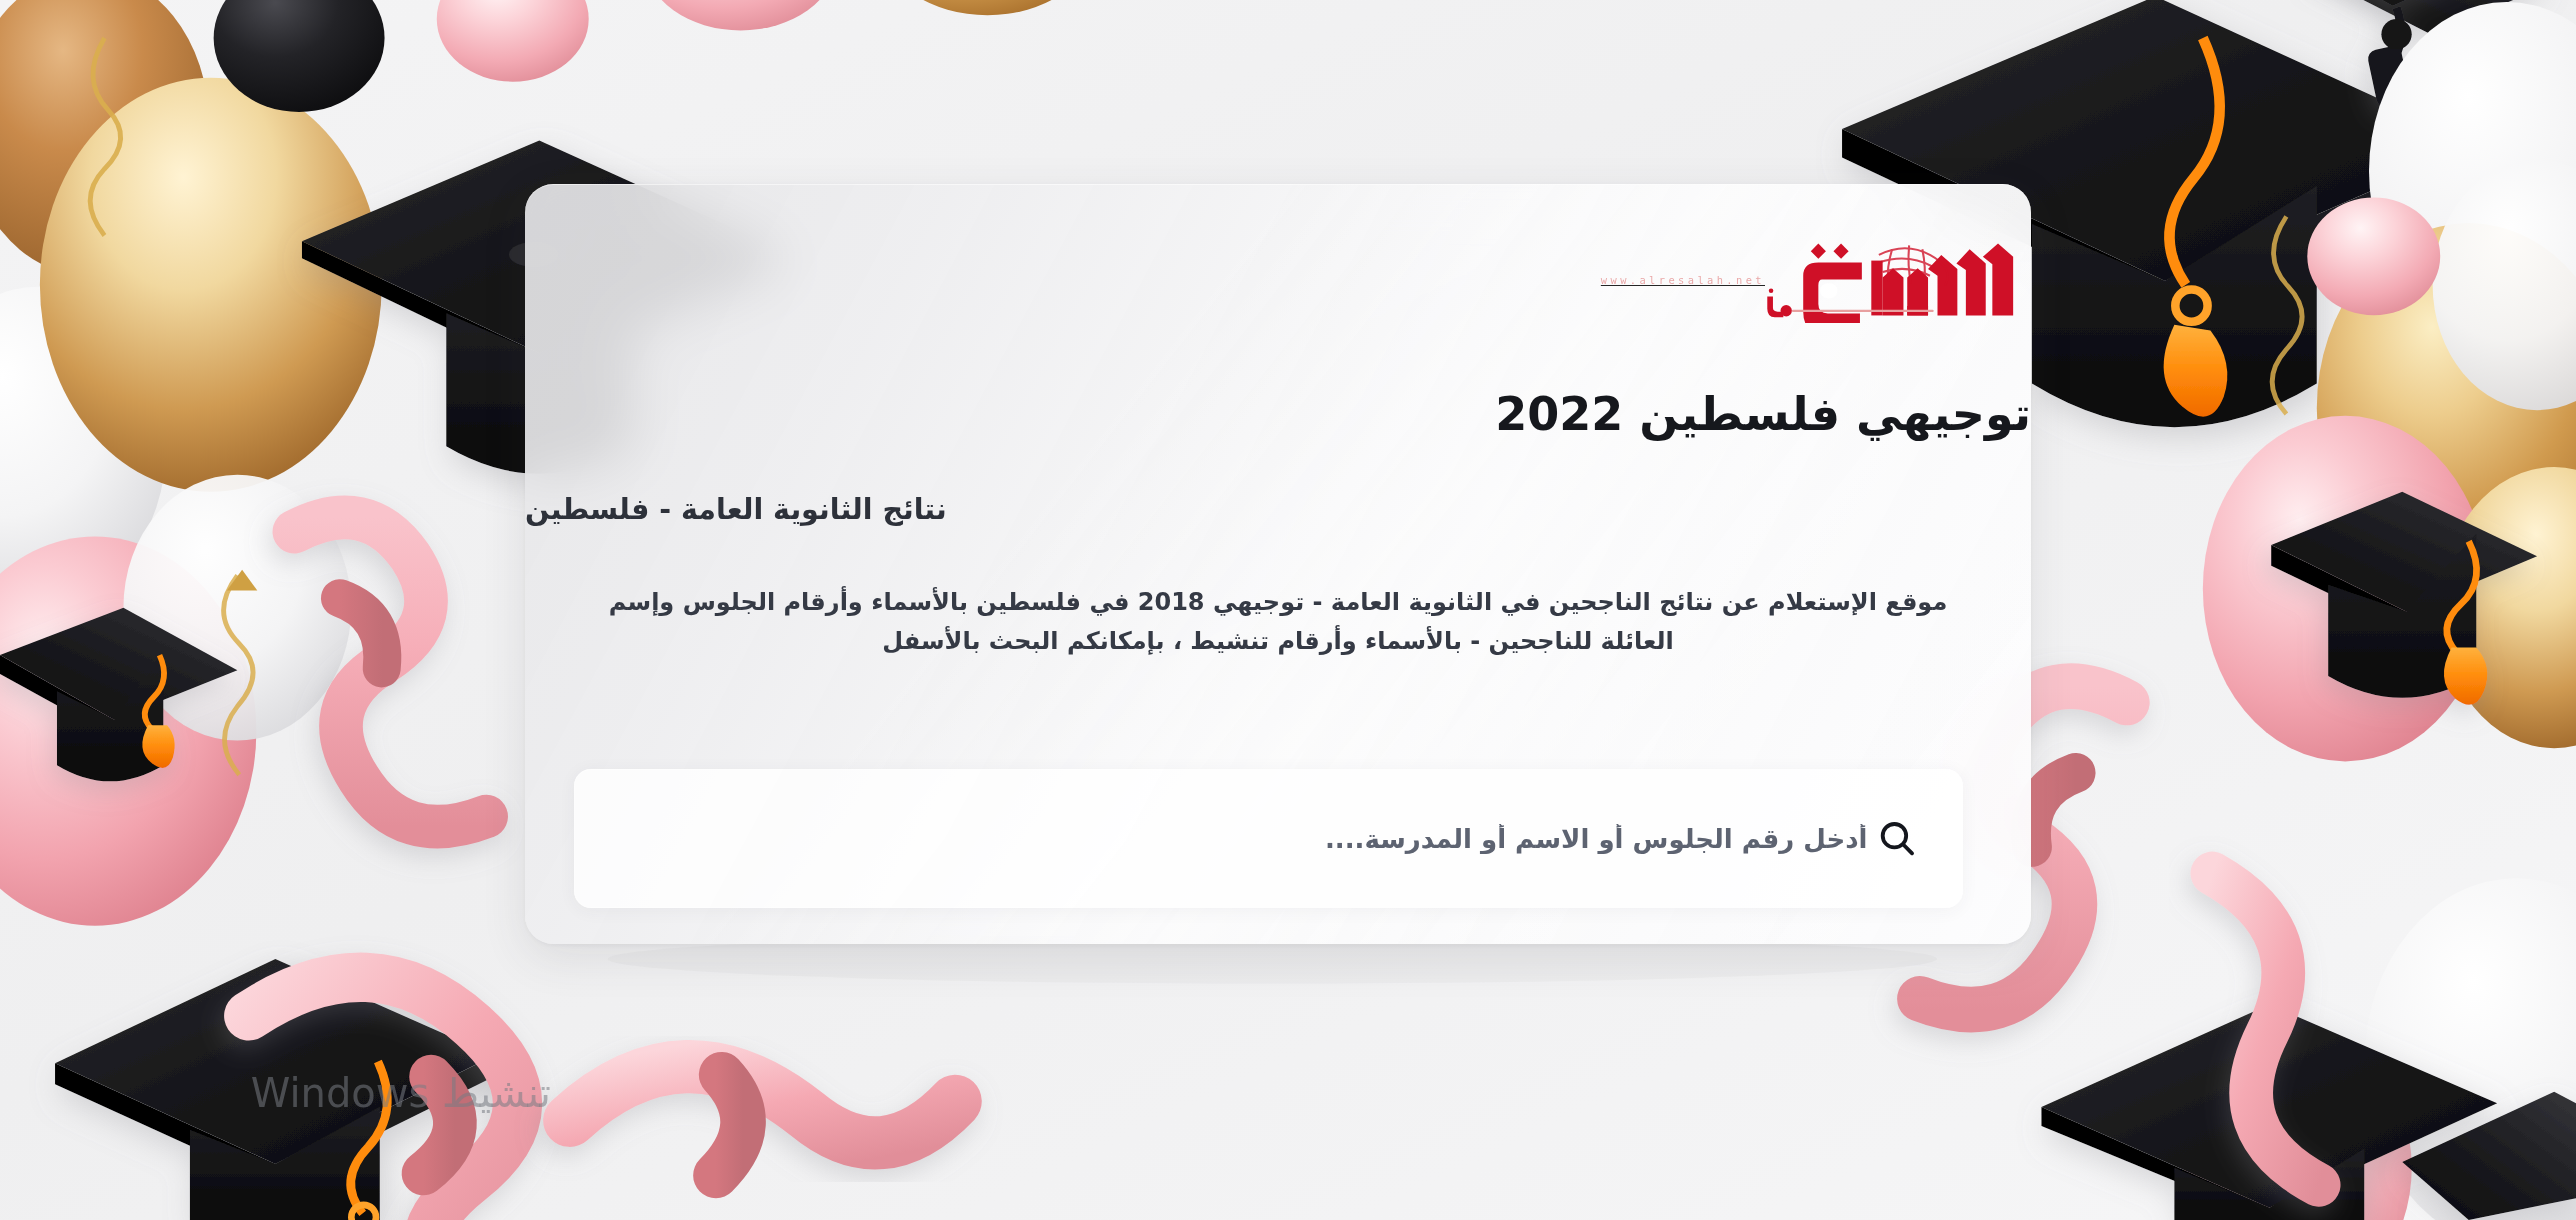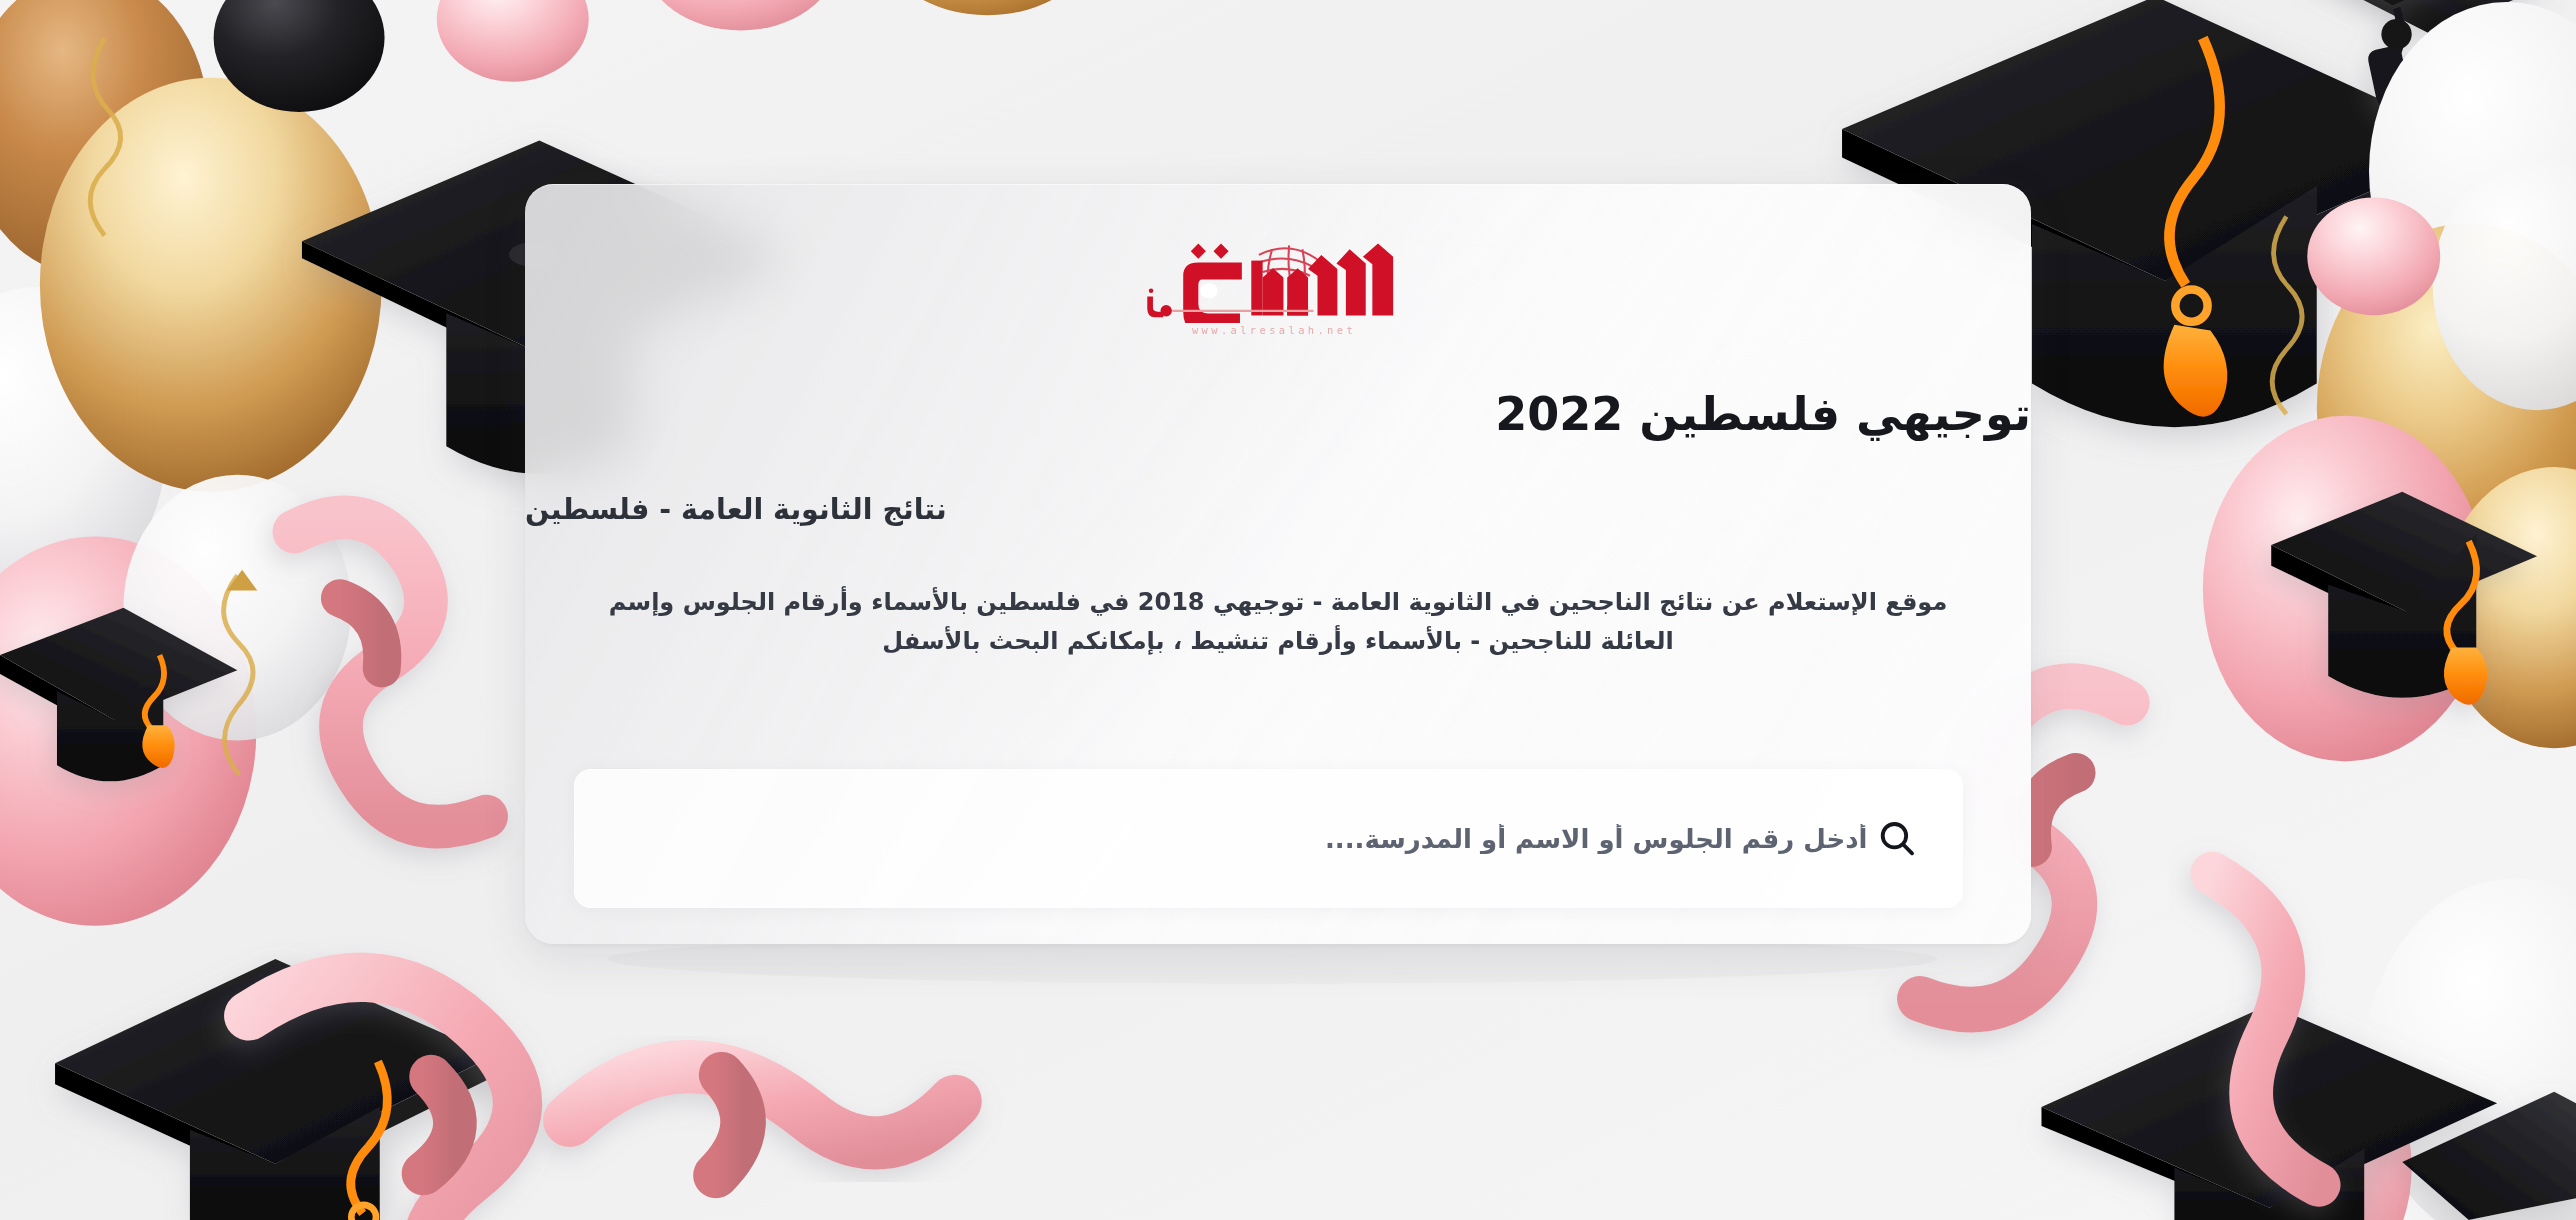--- a/index.html
+++ b/index.html
@@ -53,21 +53,21 @@
        rgba(255,255,255,0.10) 75%,
        rgba(255,255,255,0.00) 100%);
     pointer-events:none;
   }
 
   .card-inner { position:relative; z-index:2; }
 
   
   #logo-wrap {
     position:absolute; left:0; right:8px; top:52px;
-    display:flex; flex-direction:column; align-items:center;
+    display:flex; flex-direction:row; align-items:center;text-decoration:underline;
   }
   #logo-mark { width:258px; height:87px; display:block; }
   #logo-url {
     margin-top:0.9px;
     font-size:10.4px;
     letter-spacing:3.4px;
     color:#e79a9a;
     font-family:"DejaVu Sans Mono","Liberation Mono",monospace;
     direction:ltr;
     opacity:.85;
@@ -425,16 +425,17 @@
         <svg id="search-icon" viewBox="0 0 24 24" fill="none" stroke="#14161d" stroke-width="2.1" stroke-linecap="round">
           <circle cx="10.6" cy="10.2" r="6.4"></circle>
           <line x1="15.4" x2="20.2" y1="15" y2="19.8"></line>
         </svg>
       </div>
 
     </div>
   </div>
 
   <div id="win-activate">
+    <div id="win-line1">تنشيط Windows</div>
   </div>
 
 </div>
 
 
 </body></html>

